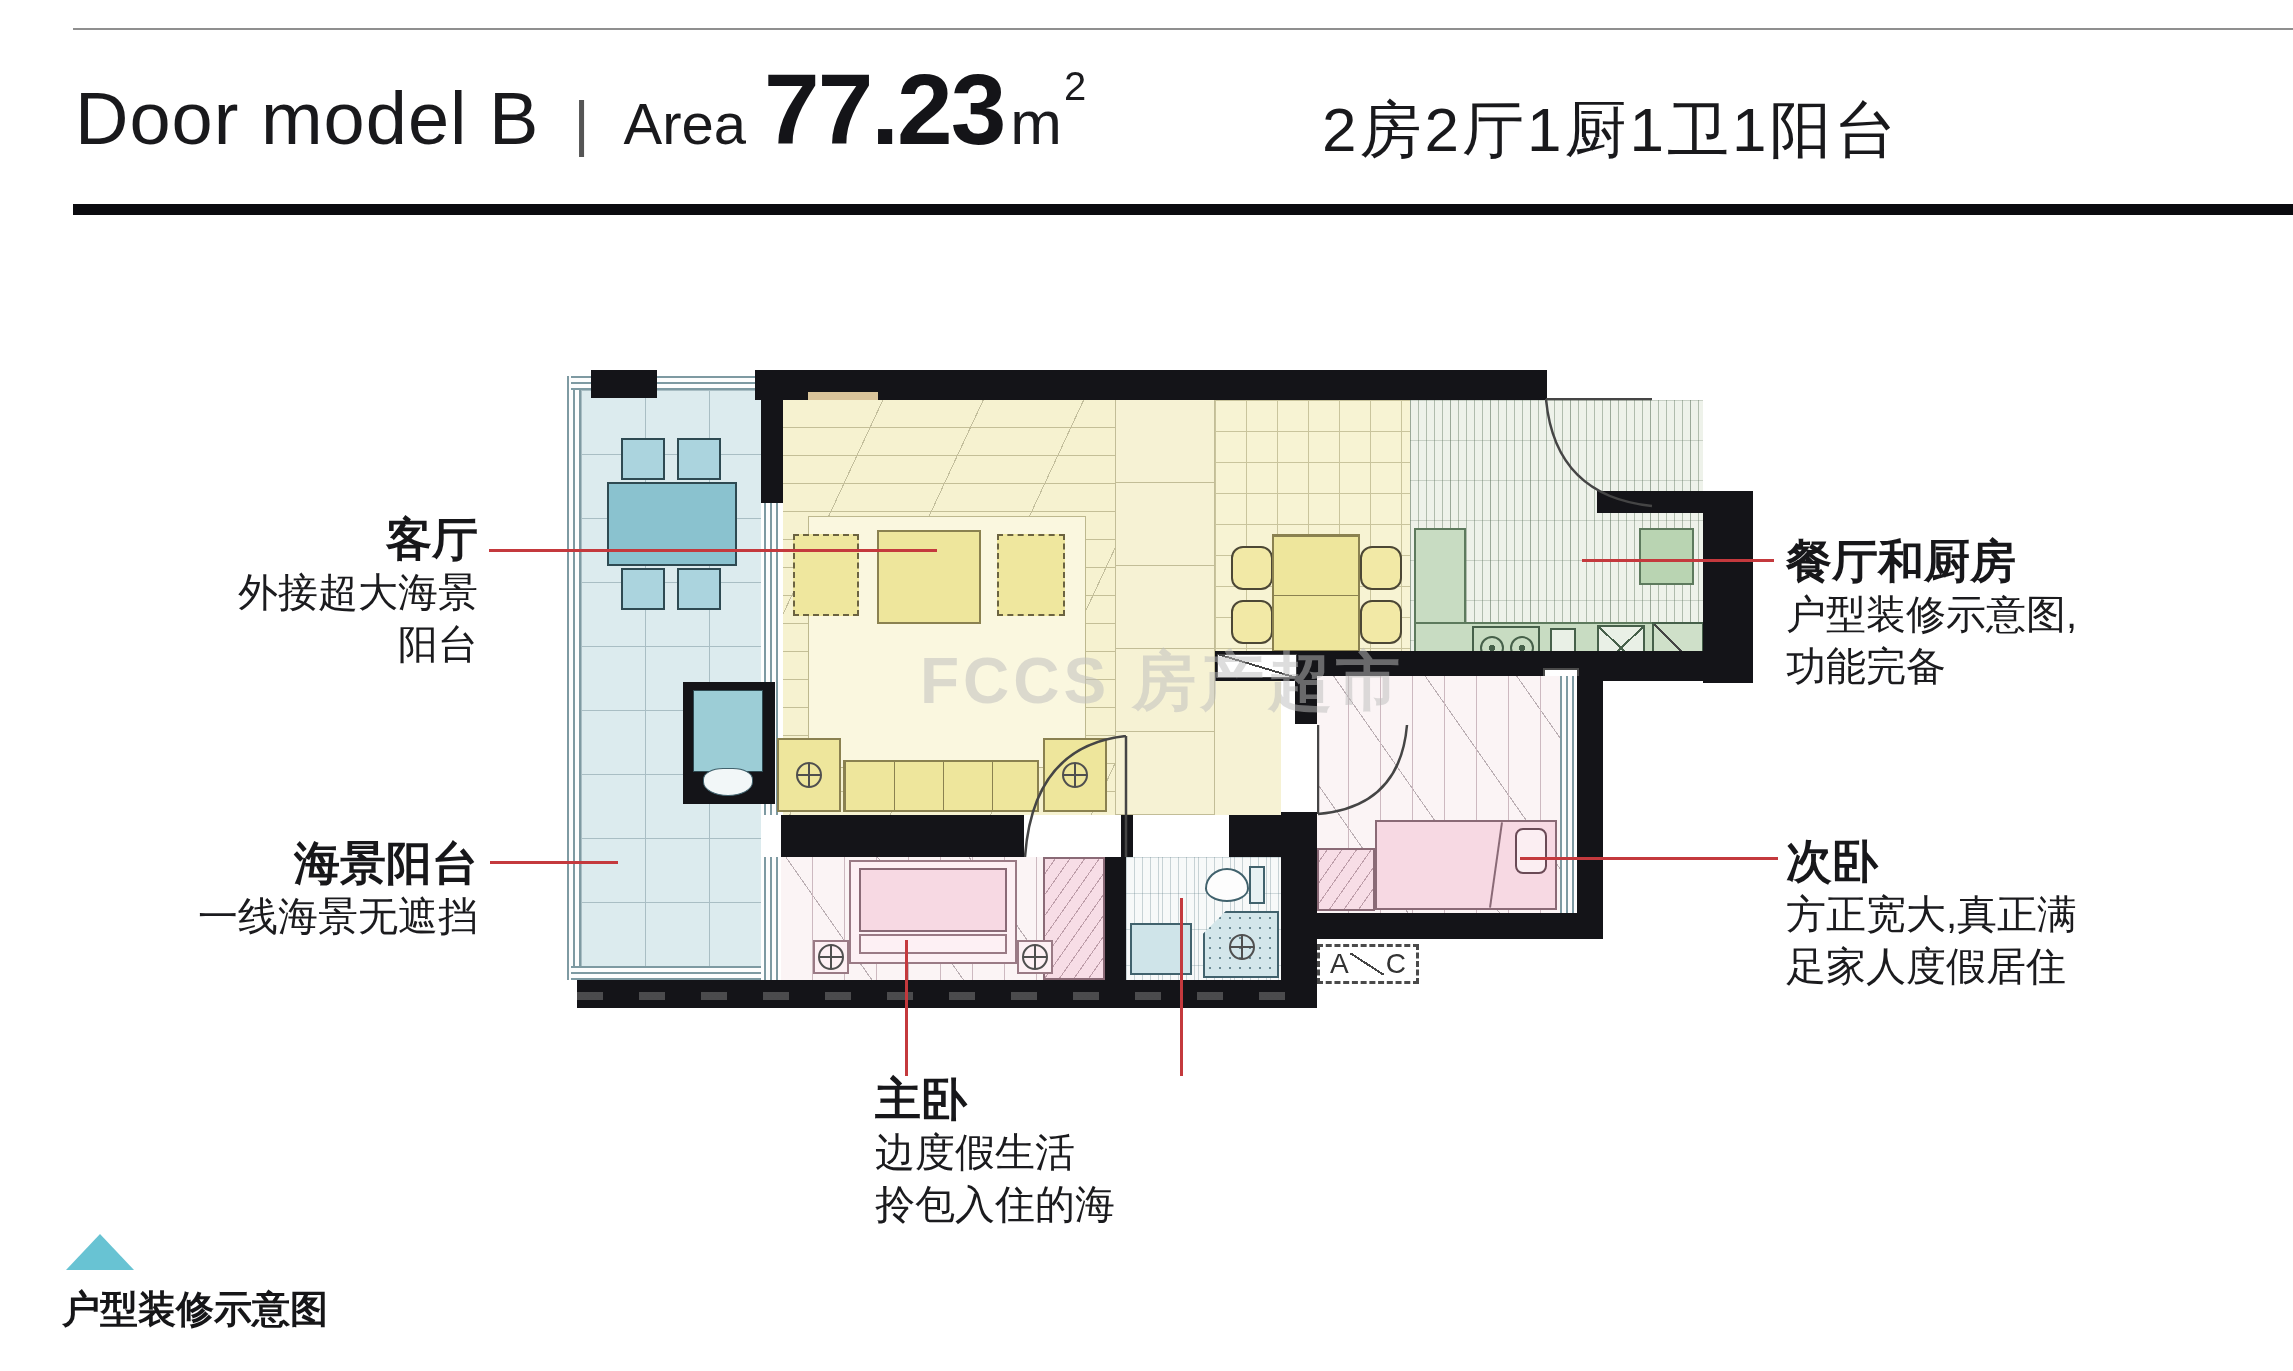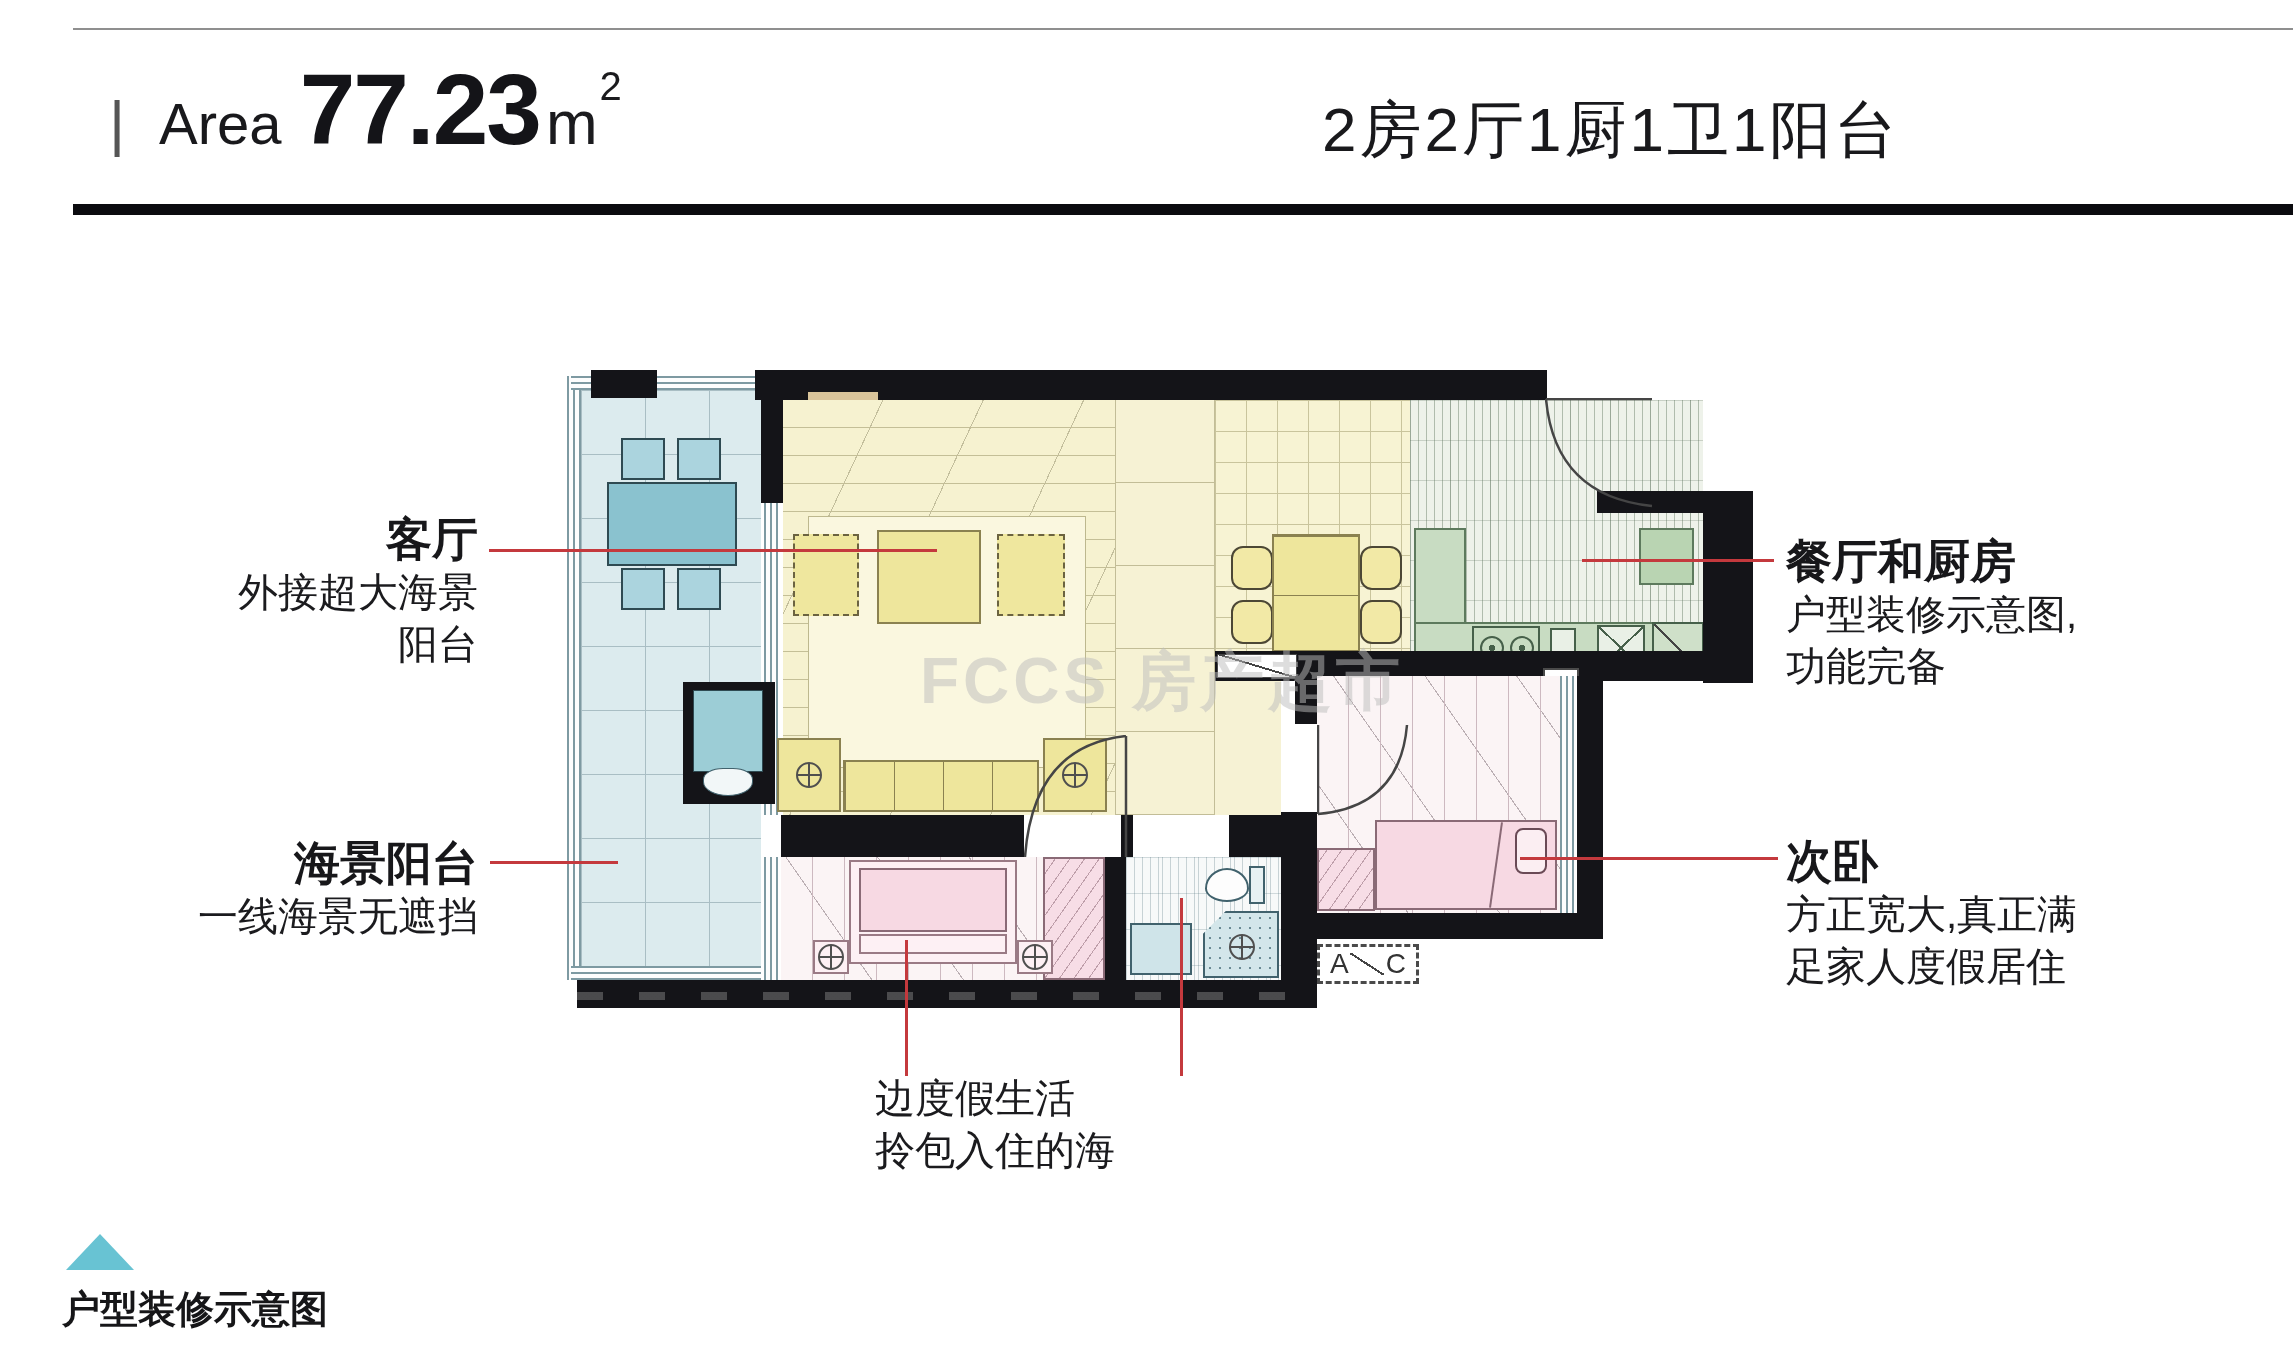--- a/index.html
+++ b/index.html
@@ -67,20 +67,21 @@
 </style>
 </head>
 <body>
 
 <div id="stage">
 
   <div class="abs rule-thin" style="left:73px;top:28px;width:2220px;height:2px;"></div>
   <div class="abs rule-thick" style="left:73px;top:204px;width:2220px;height:11px;"></div>
 
   <div id="h-left" class="abs" style="left:75px;top:52px;">
+    <span class="h-title">Door model B</span>
     <span class="h-divider">|</span>
     <span class="h-area-label">Area</span>
     <span class="h-area-value">77.23</span>
     <span class="h-area-unit">m</span>
     <span class="h-area-sup">2</span>
   </div>
   <div class="abs h-cn" style="left:1322px;top:88px;">2房2厅1厨1卫1阳台</div>
 
   <div id="plan">
 
@@ -224,20 +225,21 @@
     <div class="t">餐厅和厨房</div>
     <div class="s">户型装修示意图,</div>
     <div class="s">功能完备</div>
   </div>
   <div class="abs label" style="left:1786px;top:834px;width:420px;">
     <div class="t">次卧</div>
     <div class="s">方正宽大,真正满</div>
     <div class="s">足家人度假居住</div>
   </div>
   <div class="abs label" style="left:875px;top:1072px;width:330px;">
+    <div class="t">主卧</div>
     <div class="s">边度假生活</div>
     <div class="s">拎包入住的海</div>
   </div>
 
   <div id="wm" class="abs" style="left:920px;top:638px;">
     <span class="big"><span>FCCS</span> <span>房产超市</span></span>
   </div>
 
   <div class="abs tri" style="left:66px;top:1234px;"></div>
   <div class="abs caption" style="left:62px;top:1284px;">户型装修示意图</div>

